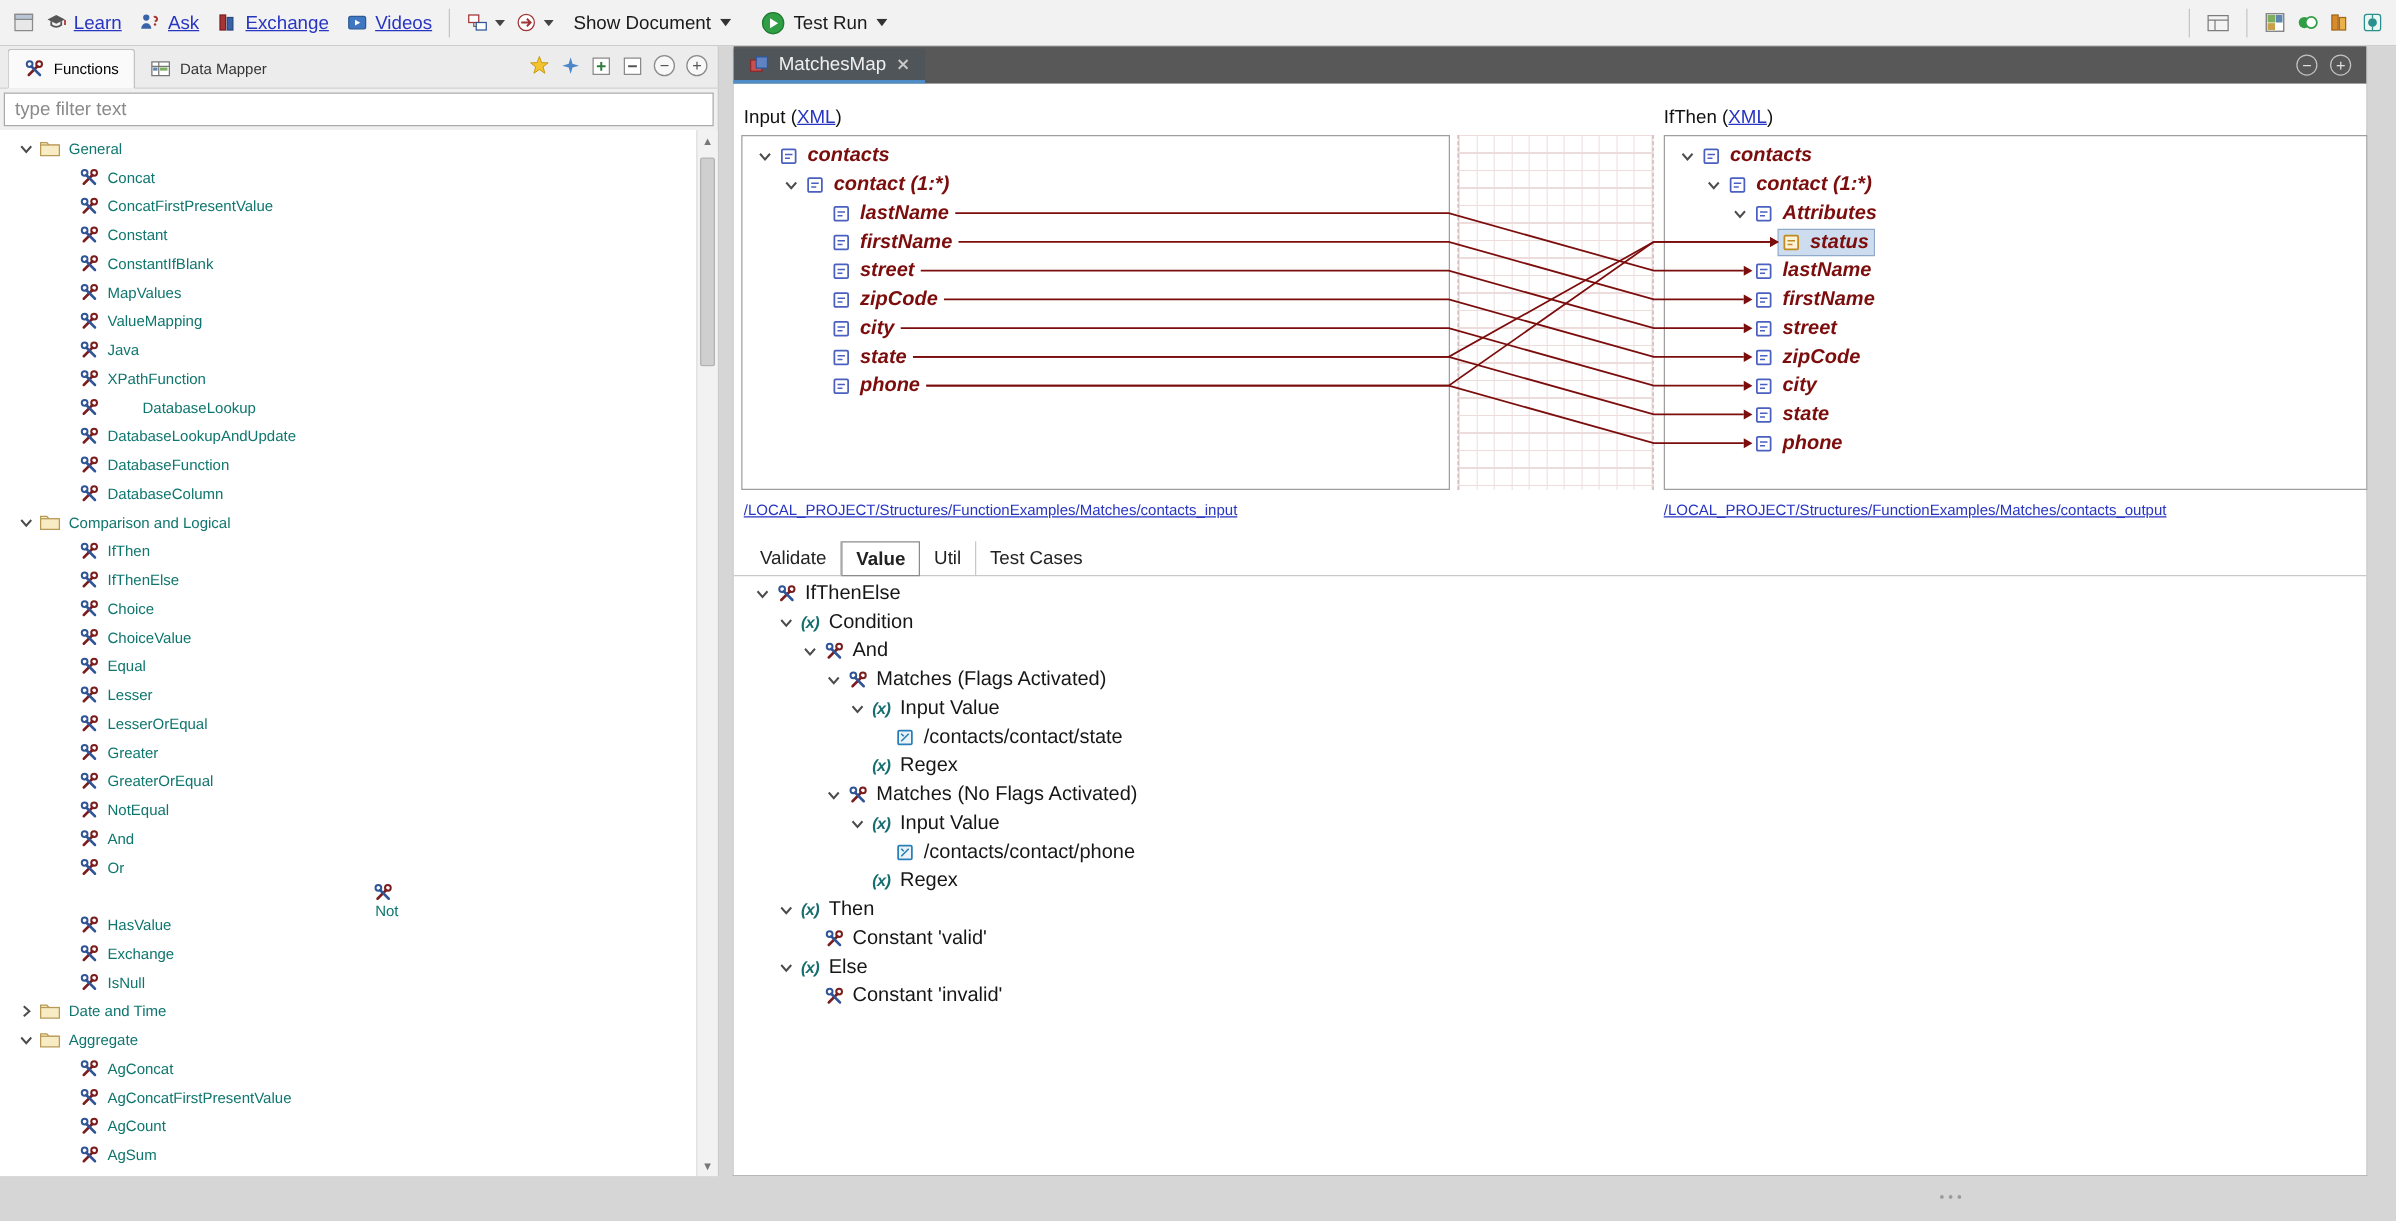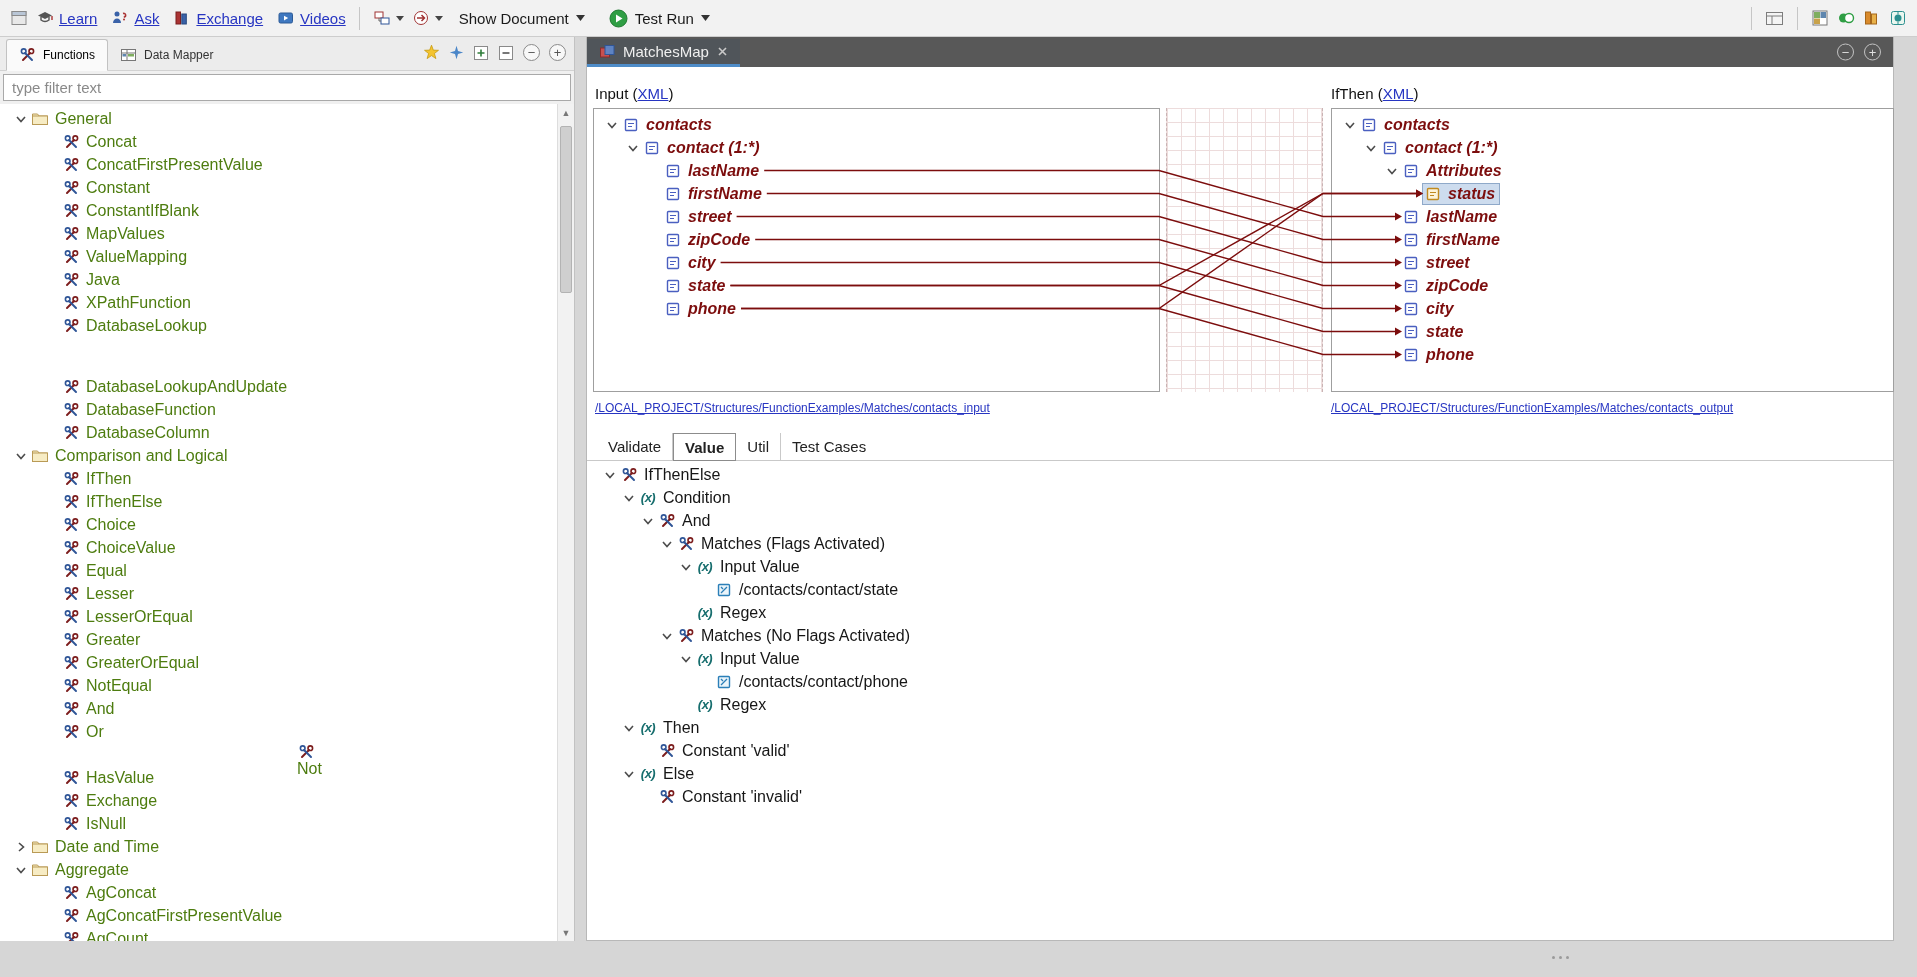--- a/index.html
+++ b/index.html
@@ -28,21 +28,21 @@
   .lp-treewrap{flex:1;position:relative;background:#fff;overflow:hidden}
   #functions-tree{position:absolute;top:0;left:0;right:17px;bottom:0;padding-top:3px;overflow:hidden}
   .scrollbar{position:absolute;right:0;top:0;bottom:0;width:17px;background:#f2f2f2;border-left:1px solid #ddd}
   .sb-btn{height:17px;display:flex;align-items:center;justify-content:center;color:#777;font-size:9px}
   .sb-btn.down{position:absolute;bottom:0;left:0;right:0}
   .sb-thumb{position:absolute;left:2px;right:2px;top:22px;height:167px;background:#cfcfcf;border:1px solid #b3b3b3;border-radius:2px}
   
   .trow{display:flex;align-items:center;height:23px;white-space:nowrap}
   .chev{width:21px;min-width:21px;display:inline-flex;justify-content:center;align-items:center}
   .ticon{width:18px;min-width:18px;display:inline-flex;justify-content:center;align-items:center;margin-right:6px}
-  .flabel{font-size:16px;color:#4d7c0f}
+  .flabel{font-size:12px;color:#0f766e}
   .vlabel{font-size:16px;color:#161616}
   .maroon{font-size:16px;color:#7c0d0d;font-weight:bold;font-style:italic}
   .fxicon{font-size:13px;font-style:italic;color:#176e6e;font-weight:bold;letter-spacing:-.5px}
   .selwrap{display:inline-flex;align-items:center;background:#cddcee;outline:1px solid #8fa9c9;padding:1px 4px 1px 1px}
   
   .right-panel{position:absolute;left:586px;top:0;width:1308px;height:100%;background:#fff;border:1px solid #b8b8b8;border-top:none}
   .ed-tabbar{position:absolute;top:0;left:0;right:0;height:30px;background:#585858}
   .ed-tab{position:absolute;left:0;top:2px;bottom:0;display:flex;align-items:center;gap:8px;padding:0 12px;background:#50555a;color:#efefef;font-size:15px;border-bottom:3px solid #4e8cc8;cursor:default}
   .ed-tools{position:absolute;right:12px;top:50%;transform:translateY(-50%);display:flex;gap:10px}
   .circ{width:17px;height:17px;border-radius:50%;display:inline-flex;align-items:center;justify-content:center;font-size:13px;line-height:1;cursor:default}
@@ -360,34 +360,34 @@
                 <g fill="none" stroke-linecap="round">
                   <path d="M4 14L11 7" stroke="#7c1d1d" stroke-width="2"></path>
                   <circle cx="12.3" cy="5.2" r="2.3" stroke="#7c1d1d" stroke-width="1.6"></circle>
                   <path d="M13 14L6 7" stroke="#2f5597" stroke-width="2"></path>
                   <circle cx="4.7" cy="5.2" r="2.3" stroke="#2f5597" stroke-width="1.6"></circle>
                 </g>
               </svg>
             </span>
             <span class="flabel">XPathFunction</span>
           </div>
-          <div class="trow" style="padding-left: 62px;">
+          <div class="trow" style="padding-left: 62px; gap: 28px;">
             <span class="ticon">
               <svg width="17" height="17" viewBox="0 0 17 17">
                 <g fill="none" stroke-linecap="round">
                   <path d="M4 14L11 7" stroke="#7c1d1d" stroke-width="2"></path>
                   <circle cx="12.3" cy="5.2" r="2.3" stroke="#7c1d1d" stroke-width="1.6"></circle>
                   <path d="M13 14L6 7" stroke="#2f5597" stroke-width="2"></path>
                   <circle cx="4.7" cy="5.2" r="2.3" stroke="#2f5597" stroke-width="1.6"></circle>
                 </g>
               </svg>
             </span>
             <span class="flabel">DatabaseLookup</span>
           </div>
-          <div class="trow" style="padding-left: 62px; margin-top: 38px;">
+          <div class="trow" style="padding-left: 62px;">
             <span class="ticon">
               <svg width="17" height="17" viewBox="0 0 17 17">
                 <g fill="none" stroke-linecap="round">
                   <path d="M4 14L11 7" stroke="#7c1d1d" stroke-width="2"></path>
                   <circle cx="12.3" cy="5.2" r="2.3" stroke="#7c1d1d" stroke-width="1.6"></circle>
                   <path d="M13 14L6 7" stroke="#2f5597" stroke-width="2"></path>
                   <circle cx="4.7" cy="5.2" r="2.3" stroke="#2f5597" stroke-width="1.6"></circle>
                 </g>
               </svg>
             </span>

